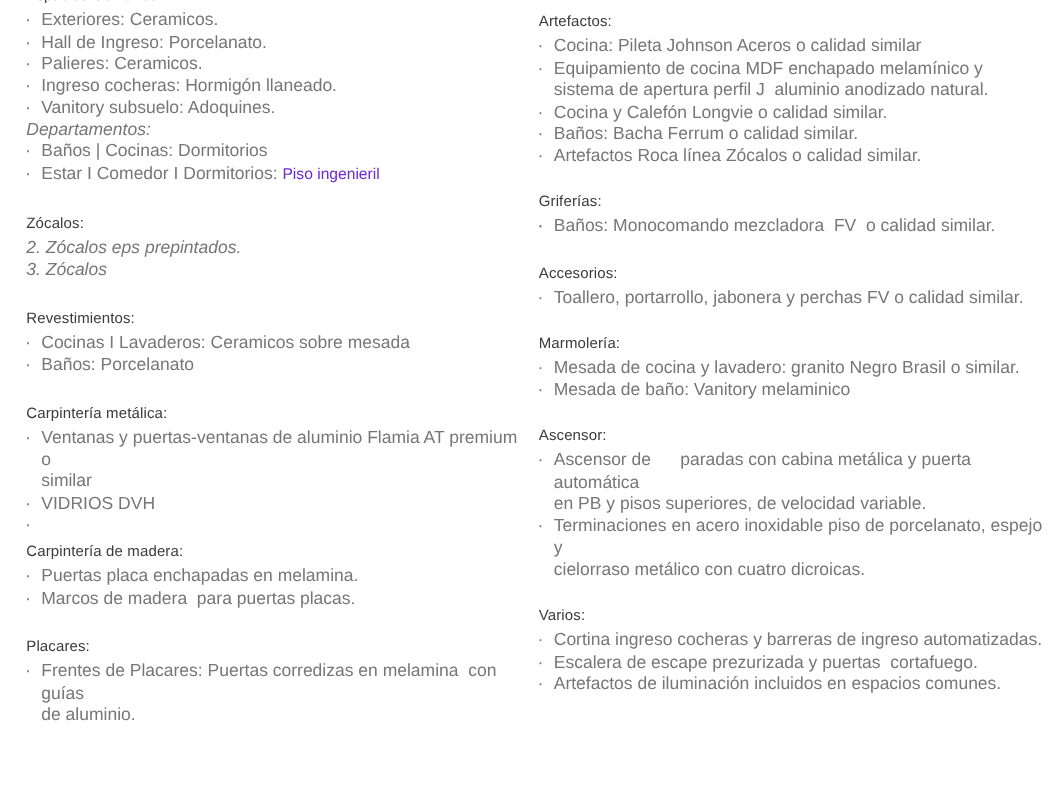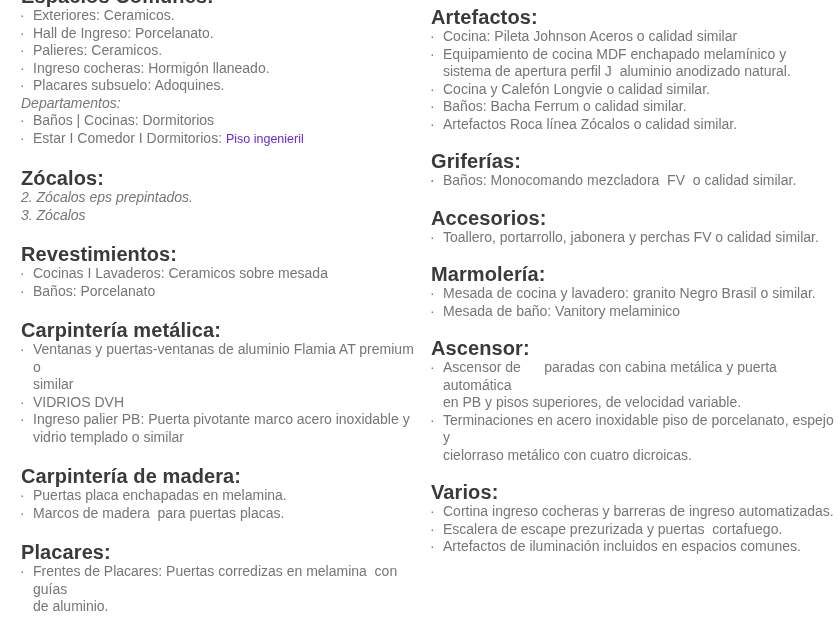--- a/index.html
+++ b/index.html
@@ -11,22 +11,22 @@
     background: #ffffff;
     font-family: "Liberation Sans", sans-serif;
   }
   .column { position: absolute; top: 0; }
   .col-left  { left: 18px;  width: 406px; }
   .col-right { left: 428px; width: 410px; top: 8px; }
   .section { margin: 0 0 21px 0; }
   .col-right .section { margin-bottom: 19px; }
   .col-left .section:first-child { margin-top: -13px; }
   .section-heading {
-    font-size: 20px;
-    font-weight: 700;
+    font-size: 12px;
+    font-weight: 400;
     color: #3a3a3a;
     line-height: 18px;
     margin: 0 0 2px 3px;
     letter-spacing: 0.1px;
   }
   .item {
     position: relative;
     font-size: 14px;
     line-height: 17.5px;
     color: #767676;
@@ -49,42 +49,41 @@
 <body>
 
 <div class="page">
   <div class="column col-left">
       <div class="section">
         <div class="section-heading">Espacios Comunes:</div>
         <div class="item bulleted"><span class="marker">·</span><span class="item-text">Exteriores: Ceramicos.</span></div>
         <div class="item bulleted"><span class="marker">·</span><span class="item-text">Hall de Ingreso: Porcelanato.</span></div>
         <div class="item bulleted"><span class="marker">·</span><span class="item-text">Palieres: Ceramicos.</span></div>
         <div class="item bulleted"><span class="marker">·</span><span class="item-text">Ingreso cocheras: Hormigón llaneado.</span></div>
-        <div class="item bulleted"><span class="marker">·</span><span class="item-text">Placares subsuelo: Adoquines.</span></div>
+        <div class="item bulleted"><span class="marker">·</span><span class="item-text">Vanitory subsuelo: Adoquines.</span></div>
         <div class="item plain"><span class="item-text">Departamentos:</span></div>
         <div class="item bulleted"><span class="marker">·</span><span class="item-text">Baños | Cocinas: Dormitorios</span></div>
         <div class="item bulleted"><span class="marker">·</span><span class="item-text">Estar I Comedor I Dormitorios: </span><span class="light">Piso ingenieril</span></div>
       </div>
       <div class="section">
         <div class="section-heading">Zócalos:</div>
         <div class="item plain"><span class="item-text">2. Zócalos eps prepintados.</span></div>
         <div class="item plain"><span class="item-text">3. Zócalos</span></div>
       </div>
       <div class="section">
         <div class="section-heading">Revestimientos:</div>
         <div class="item bulleted"><span class="marker">·</span><span class="item-text">Cocinas I Lavaderos: Ceramicos sobre mesada</span></div>
         <div class="item bulleted"><span class="marker">·</span><span class="item-text">Baños: Porcelanato</span></div>
       </div>
       <div class="section">
         <div class="section-heading">Carpintería metálica:</div>
         <div class="item bulleted"><span class="marker">·</span><span class="item-text">Ventanas y puertas-ventanas de aluminio Flamia AT premium o
 similar</span></div>
         <div class="item bulleted"><span class="marker">·</span><span class="item-text">VIDRIOS DVH</span></div>
-        <div class="item bulleted"><span class="marker">·</span><span class="item-text">Ingreso palier PB: Puerta pivotante marco acero inoxidable y
-vidrio templado o similar</span></div>
+        <div class="item bulleted"><span class="marker">·</span></div>
       </div>
       <div class="section">
         <div class="section-heading">Carpintería de madera:</div>
         <div class="item bulleted"><span class="marker">·</span><span class="item-text">Puertas placa enchapadas en melamina.</span></div>
         <div class="item bulleted"><span class="marker">·</span><span class="item-text">Marcos de madera  para puertas placas.</span></div>
       </div>
       <div class="section">
         <div class="section-heading">Placares:</div>
         <div class="item bulleted"><span class="marker">·</span><span class="item-text">Frentes de Placares: Puertas corredizas en melamina  con guías
 de aluminio.</span></div>

